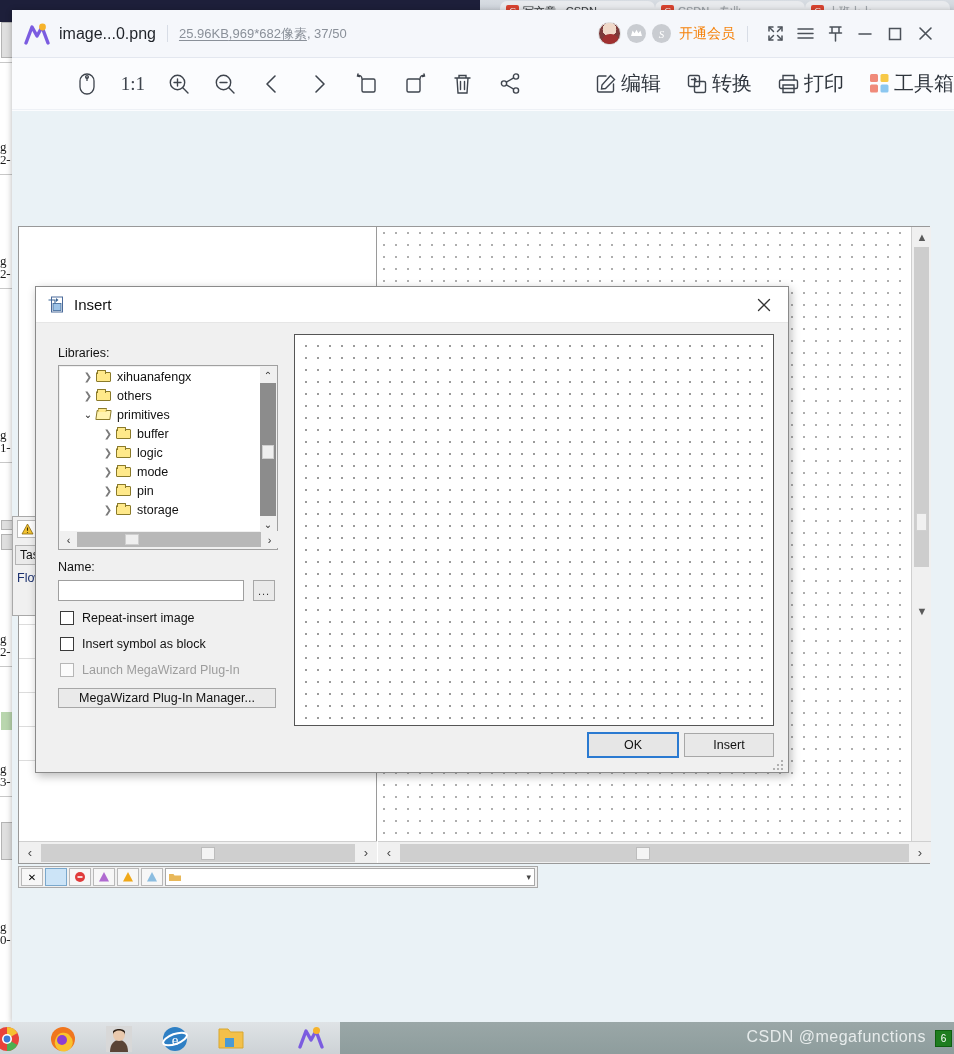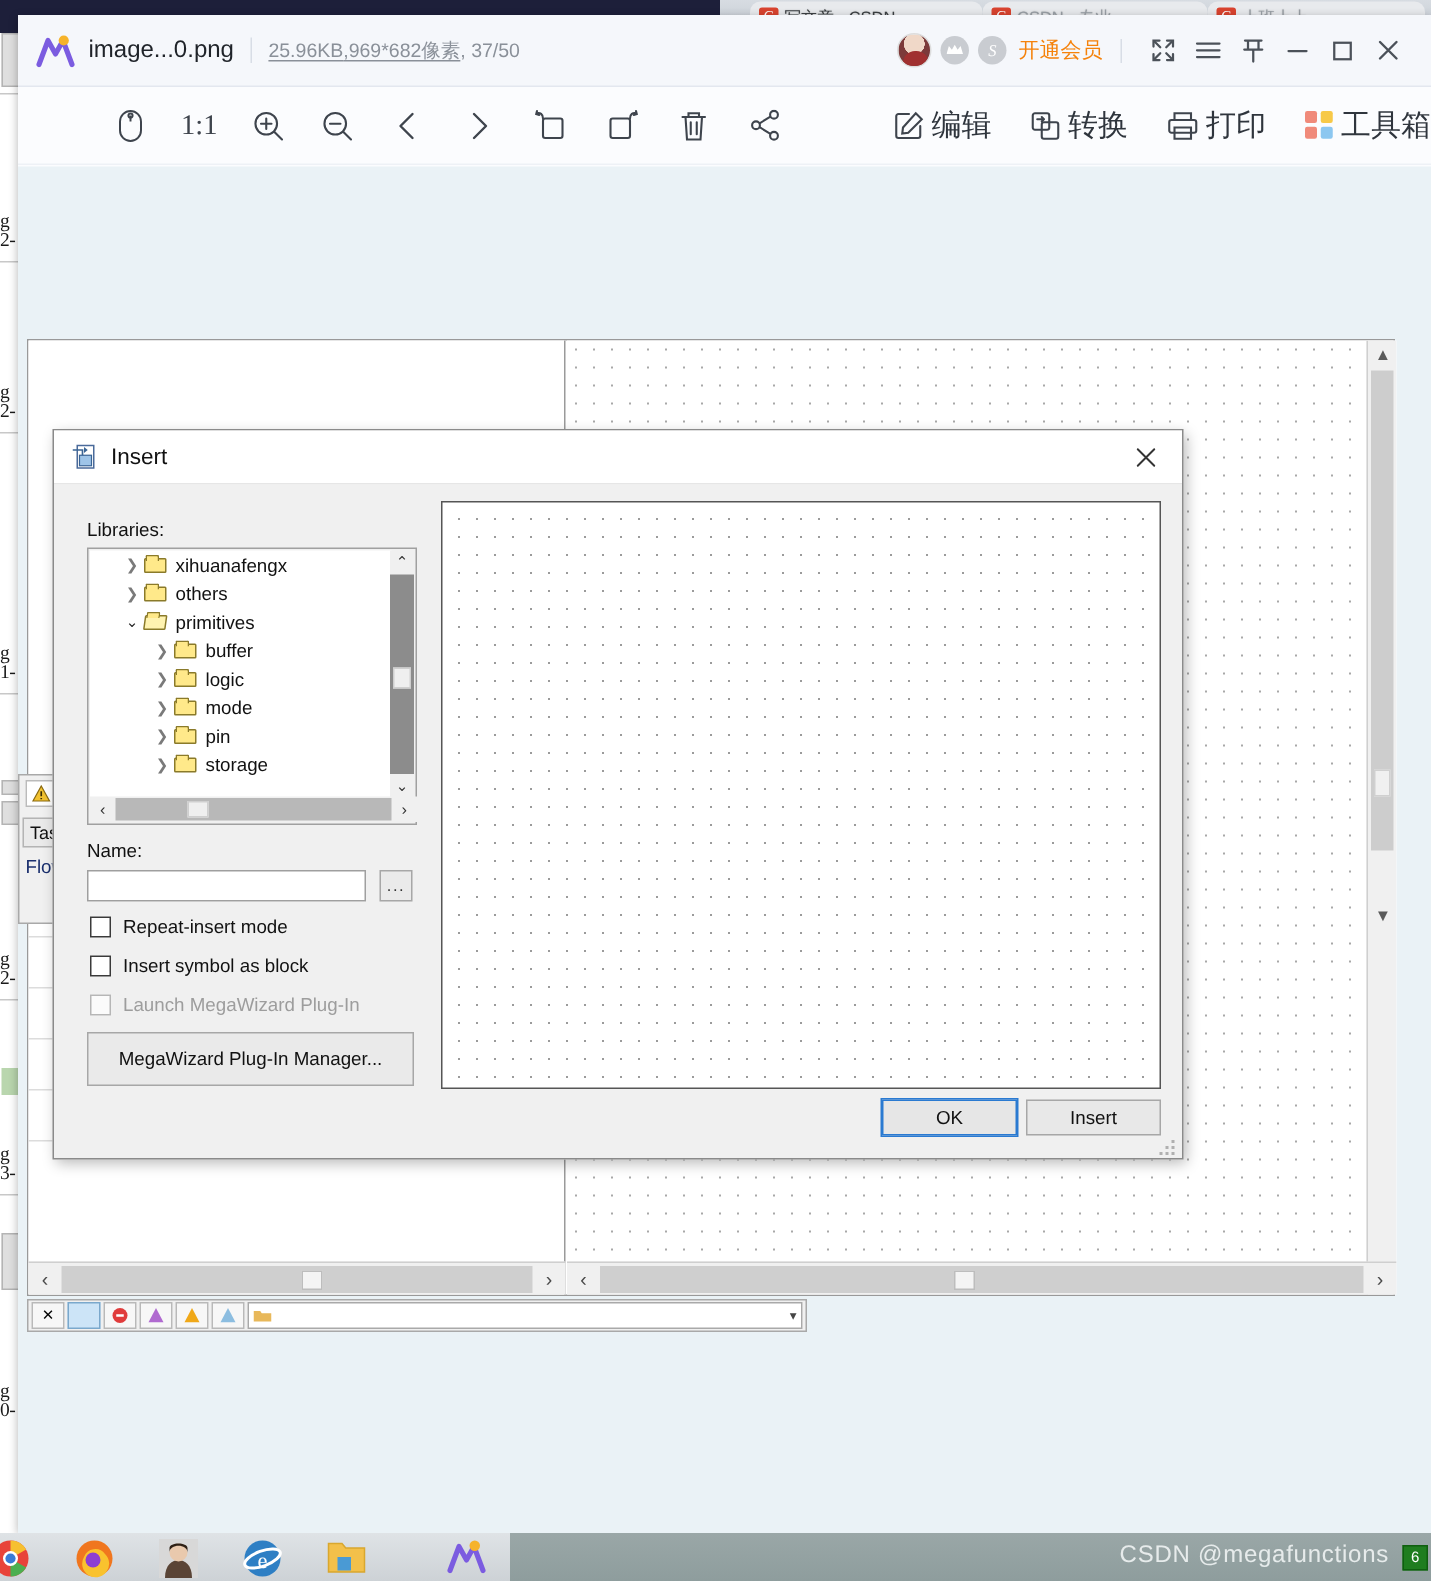--- a/index.html
+++ b/index.html
@@ -164,21 +164,21 @@
       background:#eaeaea; border:1px solid #a7a7a7; display:flex;
       align-items:center; justify-content:center; font-size:11px; color:#333;
       letter-spacing:1px; }
 
   .cbrow { position:absolute; display:flex; align-items:center; gap:8px; }
   .cbox { width:14px; height:14px; background:#fff; border:1px solid #3a3a3a; flex:none; }
   .cbox.dis { border-color:#b6b6b6; background:#fbfbfb; }
   .cbtext { font-size:12.5px; color:#111; white-space:nowrap; }
   .cbtext.dis { color:#9d9d9d; }
 
-  .mw-btn { position:absolute; left:58px; top:688px; width:218px; height:36px;
+  .mw-btn { position:absolute; left:58px; top:688px; width:218px; height:20px;
       background:#eaeaea; border:1px solid #a7a7a7; font-size:12.5px; color:#111;
       display:flex; align-items:center; justify-content:center; }
 
   .preview { position:absolute; left:294px; top:334px; width:480px; height:392px;
       background:#fff; border:1px solid #555; overflow:hidden; }
   .preview .pdots { position:absolute; inset:0;
       background-image: radial-gradient(#9b9b9b 0.75px, transparent 0.85px);
       background-size: 12px 12px; background-position: 5px 5px; }
 
   .okbtn { position:absolute; left:588px; top:733px; width:90px; height:24px;
@@ -595,21 +595,21 @@
       <span class="thsb-arr">›</span>
     </div>
   </div>
 
   <div class="lbl name-label">Name:</div>
   <input class="name-input" type="text" value="" style="">
   <div class="dots-btn">...</div>
 
   <div class="cbrow" style="left:60px;top:611px;">
     <span class="cbox"></span>
-    <span class="cbtext">Repeat-insert mode</span>
+    <span class="cbtext">Repeat-insert image</span>
   </div>
   <div class="cbrow" style="left:60px;top:637px;align-items:center;">
     <span class="cbox"></span>
     <span class="cbtext">Insert symbol as block</span>
   </div>
   <div class="cbrow" style="left:60px;top:663px;">
     <span class="cbox dis"></span>
     <span class="cbtext dis">Launch MegaWizard Plug-In</span>
   </div>
 

